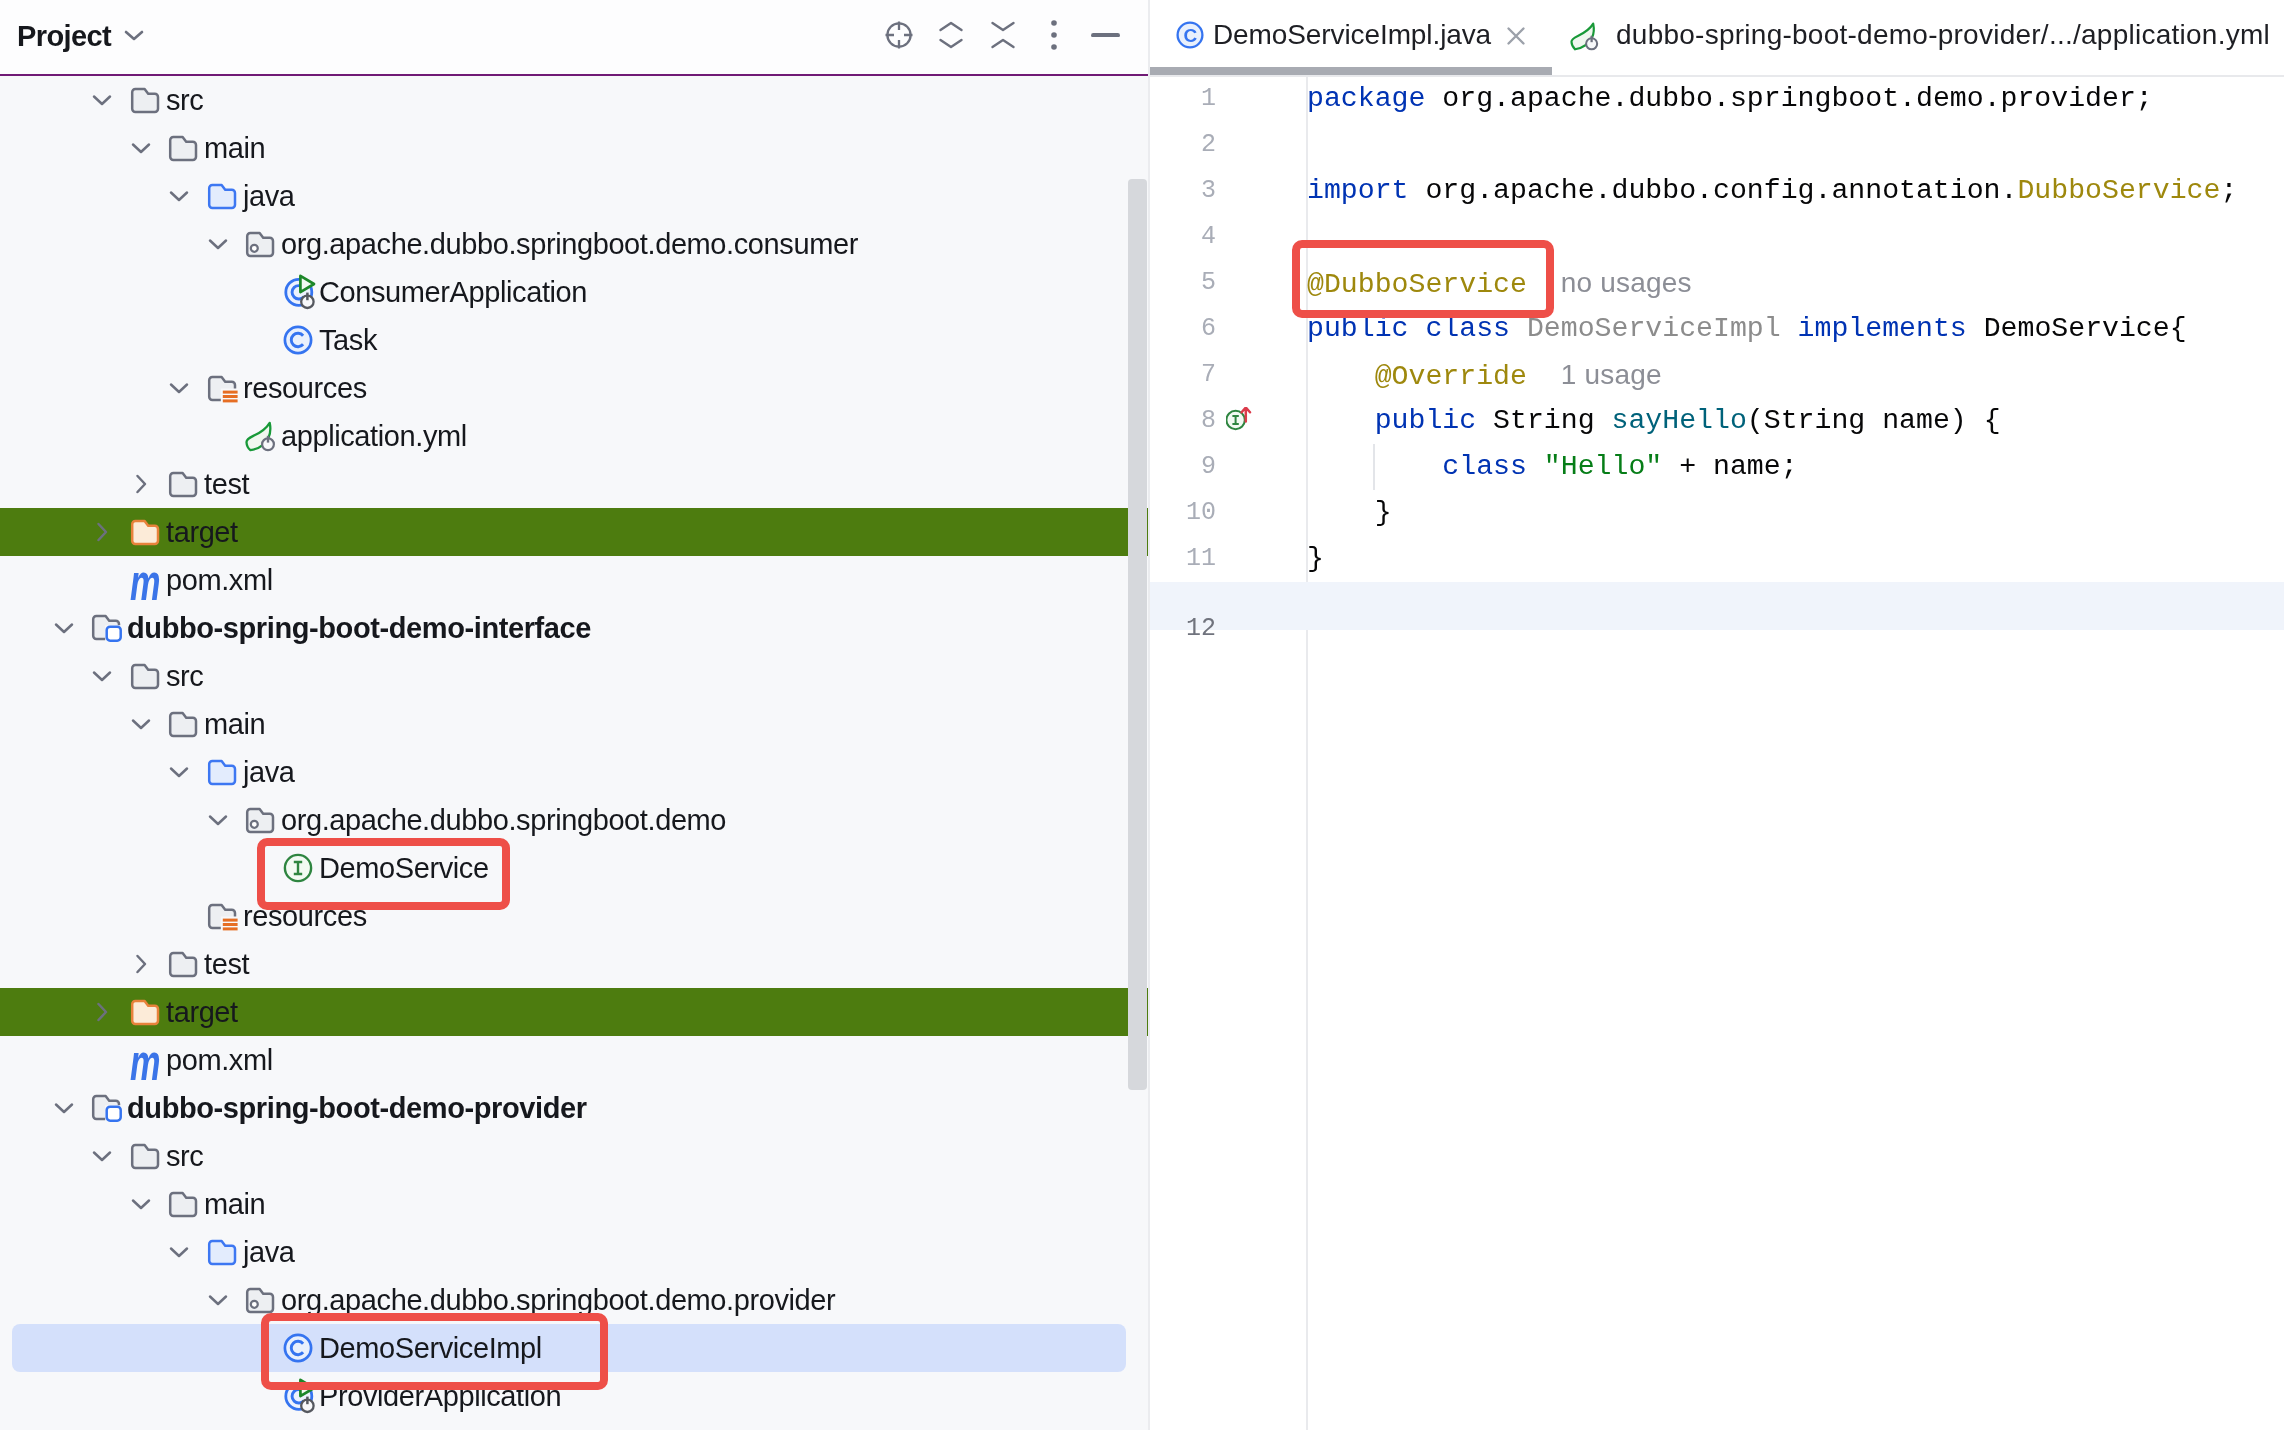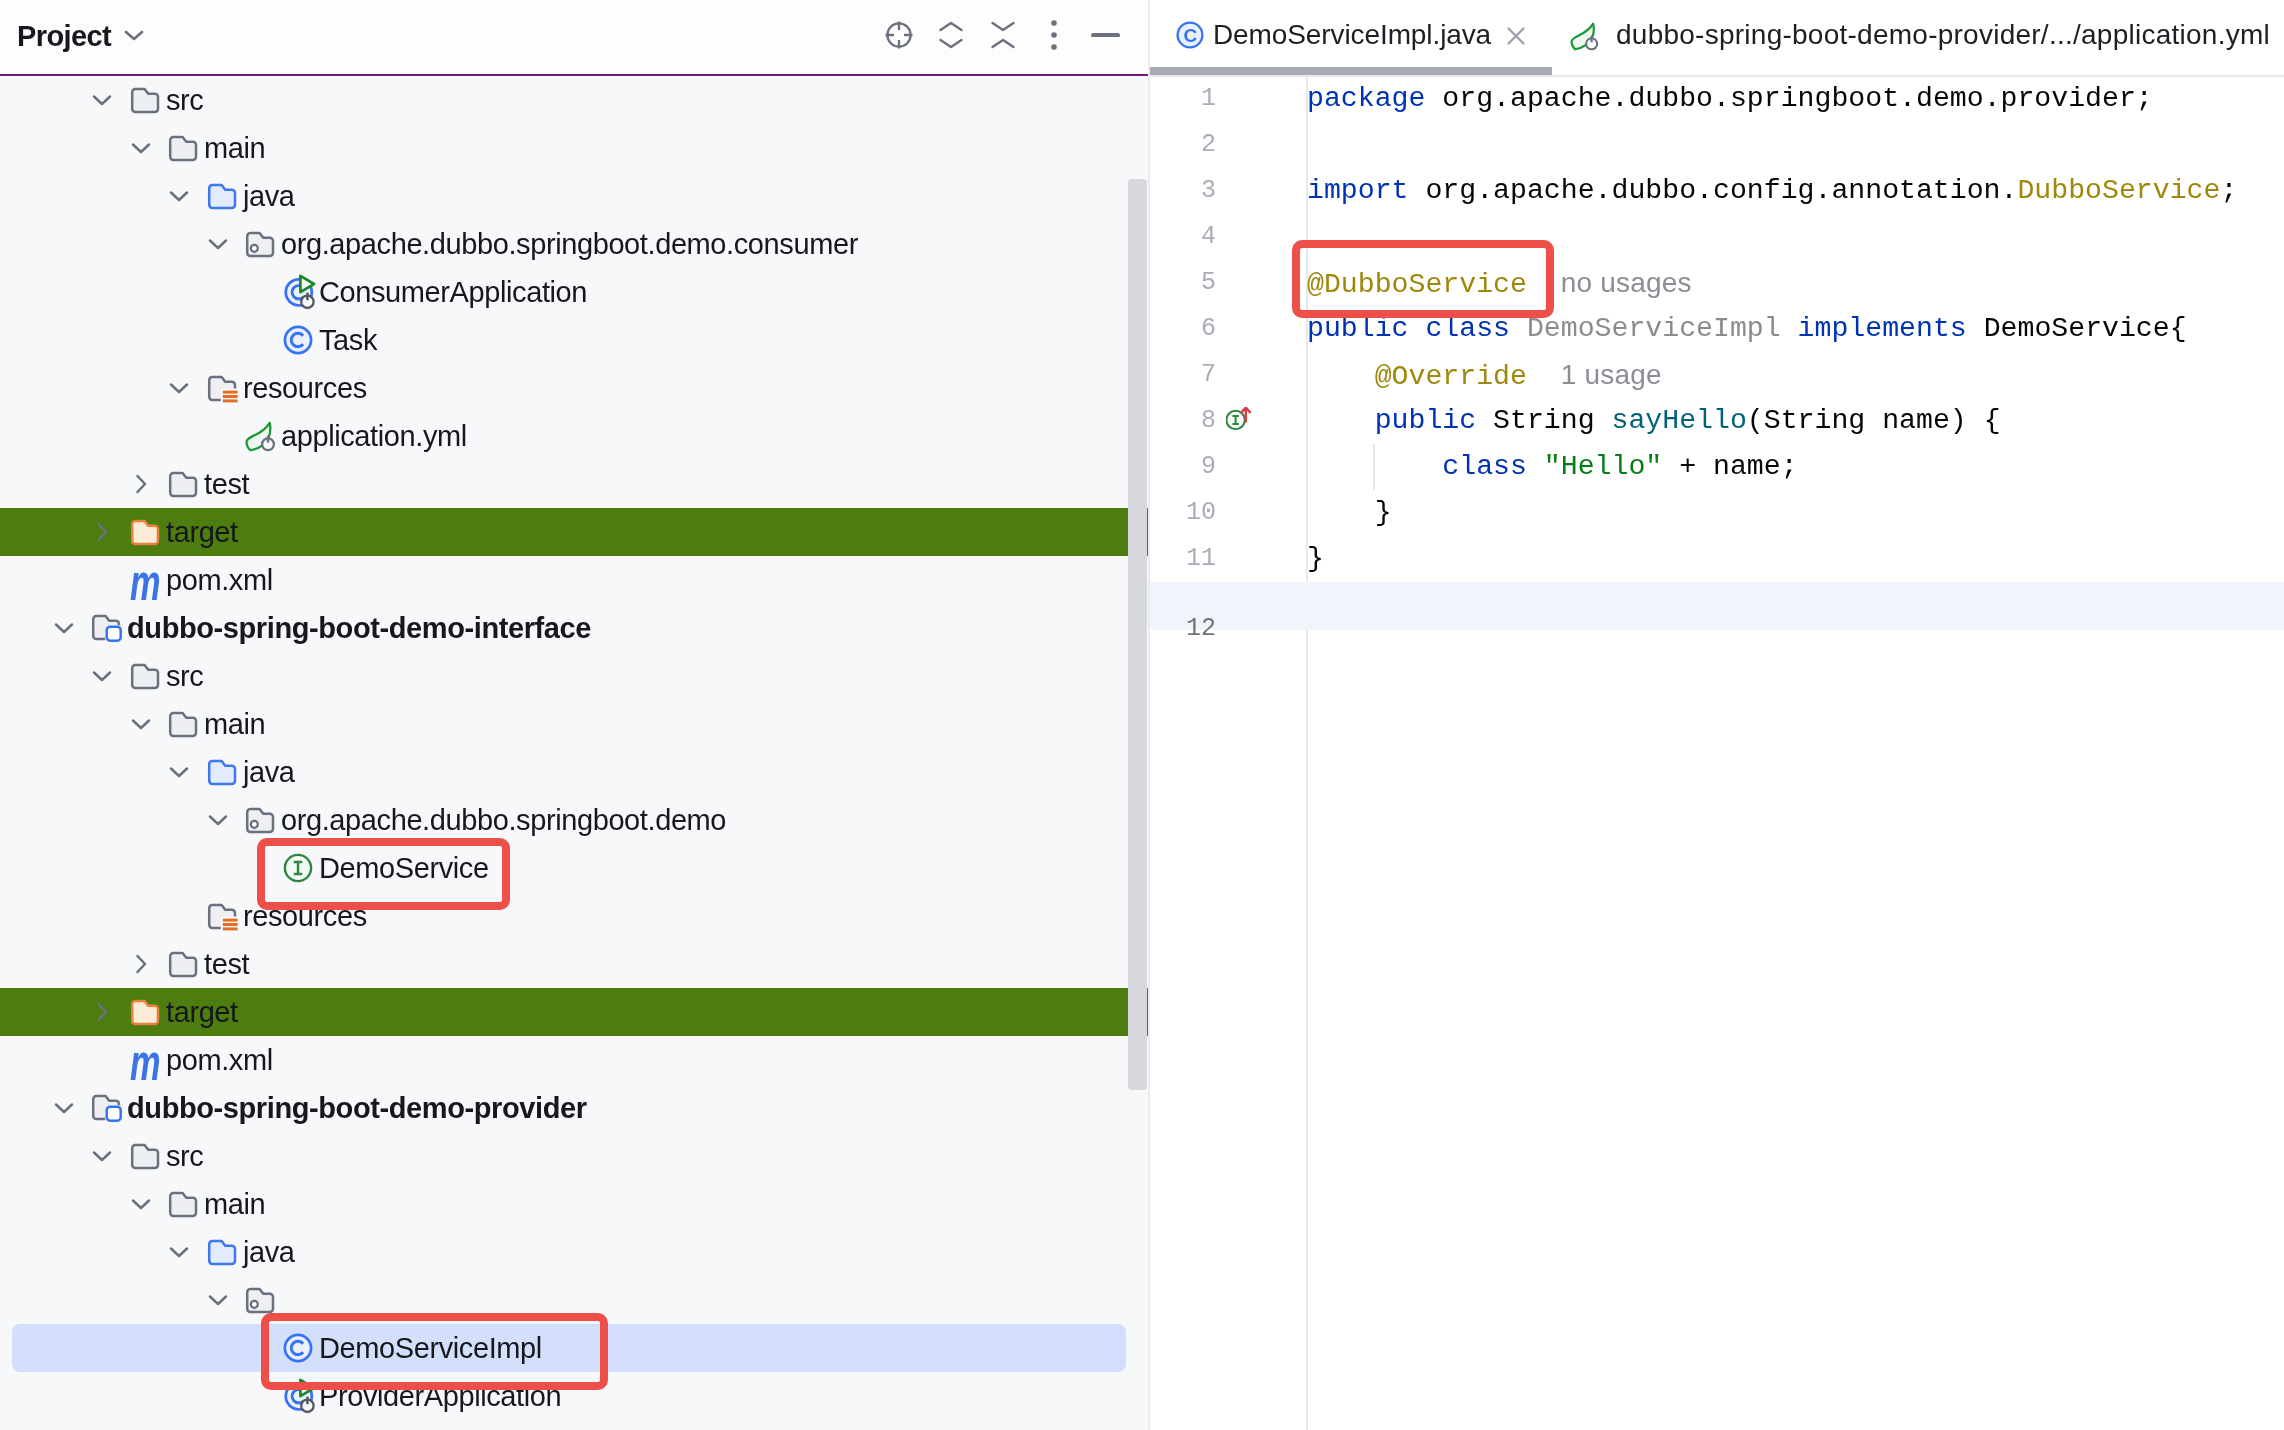--- a/index.html
+++ b/index.html
@@ -300,20 +300,21 @@
         <span class="t" style="left:243px">java</span>
       </div>
 <div class="row" style="top:1200px">
         <svg class="ch" style="left:207px" width="22" height="16" viewBox="0 0 22 16">
           <path d="M3 4.5 L11 12 L19 4.5" fill="none" stroke="#6C707E" stroke-width="2.5" stroke-linecap="round" stroke-linejoin="round"></path>
         </svg>
         <svg class="ic" style="left:245px" width="30" height="30" viewBox="0 0 30 30">
           <path d="M2.2 7.2 C2.2 5.4 3.6 4 5.4 4 L14.6 4 L18.2 8.8 L24.8 8.8 C26.6 8.8 28 10.2 28 12 L28 23.8 C28 25.6 26.6 27 24.8 27 L5.4 27 C3.6 27 2.2 25.6 2.2 23.8 Z" fill="#EDEFF2" stroke="#6C707E" stroke-width="2.5" stroke-linejoin="round"></path>
           <circle cx="9.3" cy="19.3" r="3.5" fill="#fff" stroke="#6C707E" stroke-width="2.2"></circle>
         </svg>
+        <span class="t" style="left:281px">org.apache.dubbo.springboot.demo.provider</span>
       </div>
 <div class="row" style="top:1248px">
         <div class="sel"></div>
         <svg class="ic" style="left:283px" width="30" height="30" viewBox="0 0 30 30">
           <circle cx="15" cy="15" r="13.1" fill="#E9F0FC" stroke="#3574F0" stroke-width="2.7"></circle>
           <path d="M20.1 19.3 A6.7 6.7 0 1 1 20.1 10.7" fill="none" stroke="#3574F0" stroke-width="2.9"></path>
         </svg>
         <span class="t" style="left:319px">DemoServiceImpl</span>
       </div>
 <div class="row" style="top:1296px">

